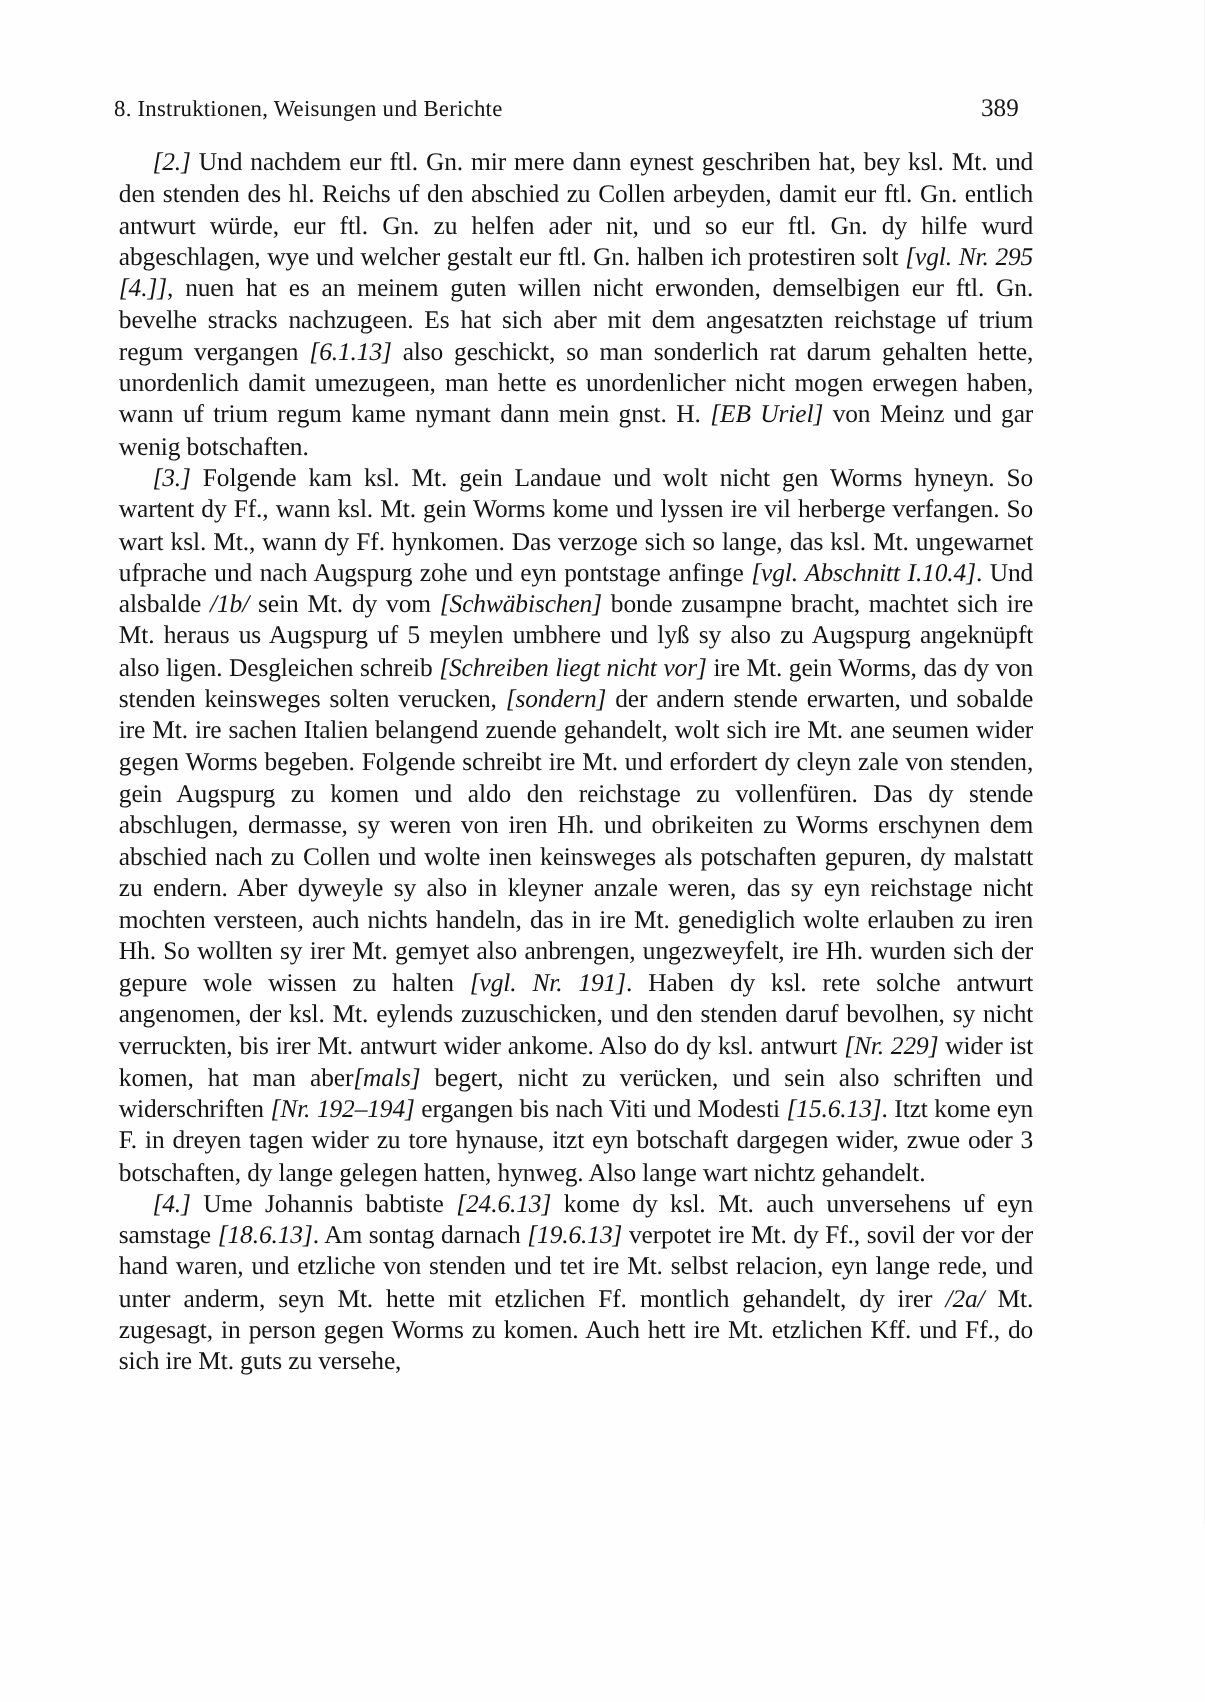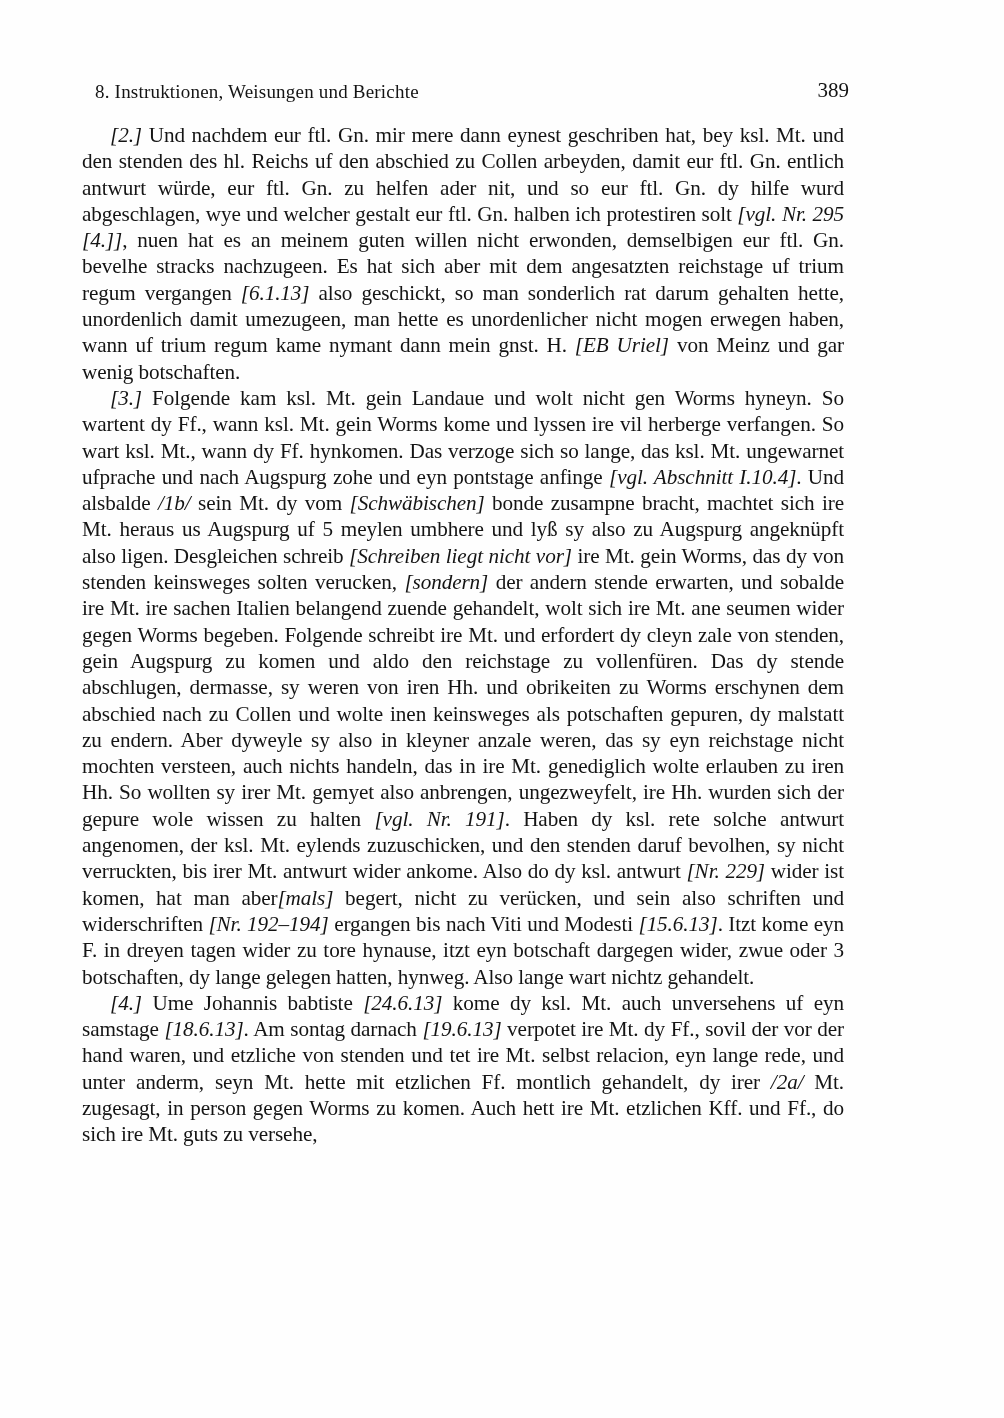--- a/index.html
+++ b/index.html
@@ -33,21 +33,21 @@
   }
   .head-page {
     position: absolute;
     right: 8px;
     top: -2px;
     font-size: 21px;
   }
   .text-body {
     position: absolute;
     top: 122px;
-    left: 82px;
+    left: 99px;
     width: 762px;
     font-size: 21.2px;
     line-height: 26.3px;
     text-align: justify;
     letter-spacing: -0.1px;
   }
   .text-body p {
     margin: 0;
     padding: 0;
     text-indent: 28px;

